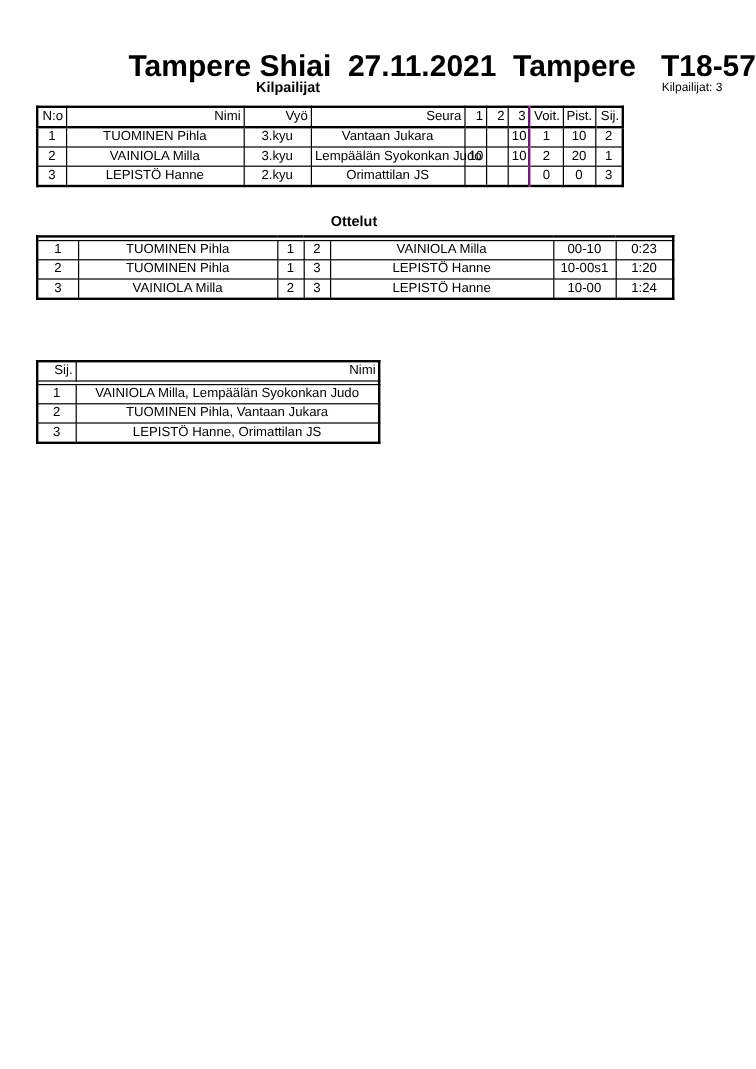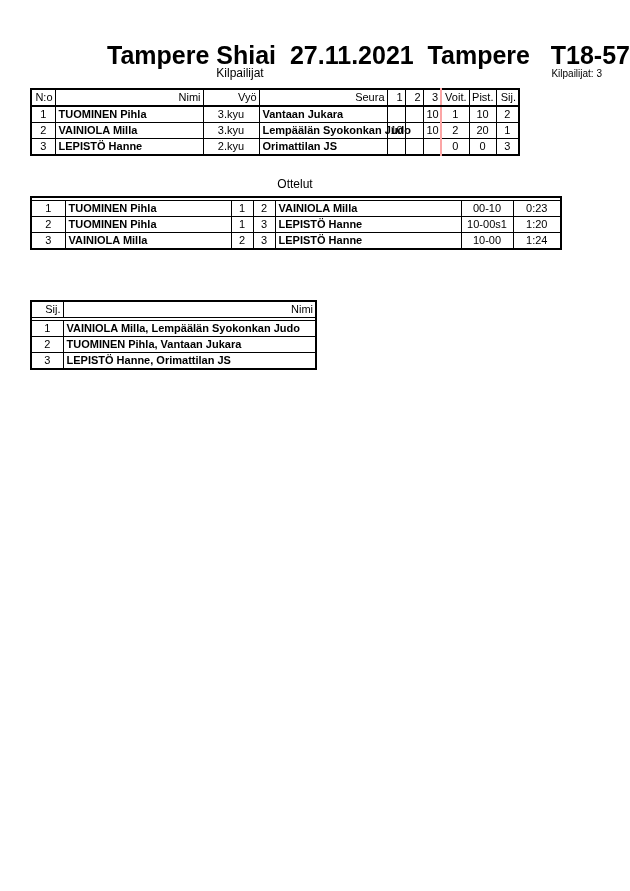--- a/index.html
+++ b/index.html
@@ -19,21 +19,21 @@
     left: 0;
     width: 100%;
     text-align: right;
     font-size: 25px;
     font-weight: bold;
     white-space: pre;
   }
   .heading {
     position: absolute;
     font-size: 12px;
-    font-weight: normal;
+    font-weight: bold;
     text-align: center;
   }
   .h-kilpailijat { top: 66px; left: 30px; width: 420px; }
   .h-ottelut     { top: 177px; left: 30px; width: 530px; }
   .h-tulokset    { top: 283px; left: 30px; width: 285px; }
   .count {
     position: absolute;
     top: 68px;
     right: 28px;
     font-size: 10px;
@@ -48,23 +48,23 @@
   th, td {
     border: 1px solid #000;
     padding: 1px 3px;
     height: 15px;
     line-height: 13px;
     font-size: 11px;
     white-space: nowrap;
     overflow: visible;
   }
   th { font-weight: normal; text-align: right; padding: 1px 2px; }
-  .l { text-align: left; font-weight: bold; }
+  .l { text-align: center; }
   .c { text-align: center; }
-  .sep { border-left: 2px solid #fca5a5; }
+  .sep { border-left: 2px solid #701a75; }
   .t1 { top: 88px;  left: 30px; width: 488px; }
   .t2 { top: 196px; left: 30px; width: 530px; }
   .t3 { top: 300px; left: 30px; width: 285px; }
   .t1 thead th { border-bottom: 2px solid #000; }
   .spacer td {
     height: 3px;
     padding: 0;
     line-height: 0;
     font-size: 0;
     border-left: none;

